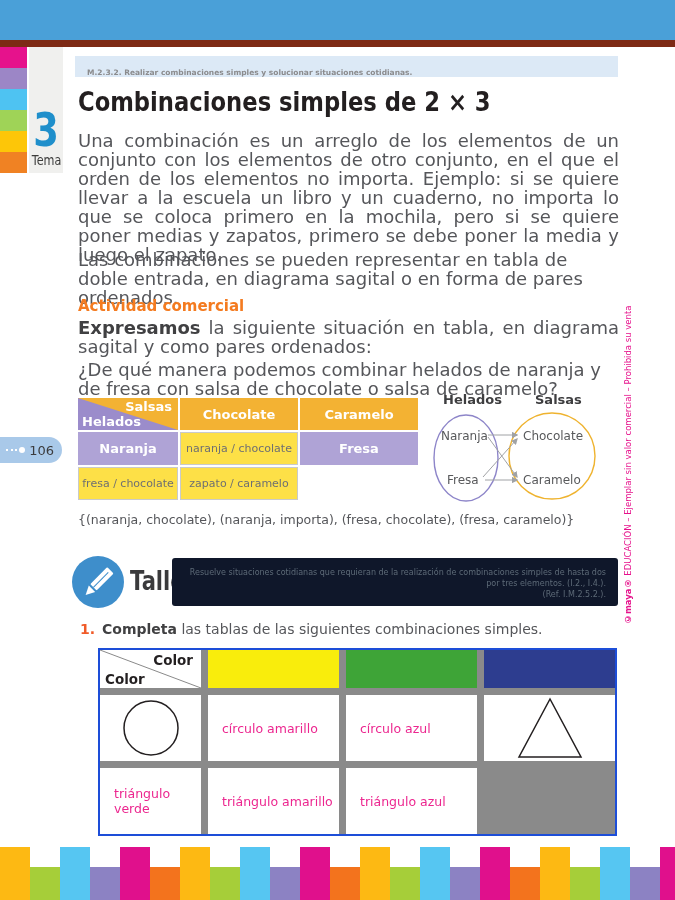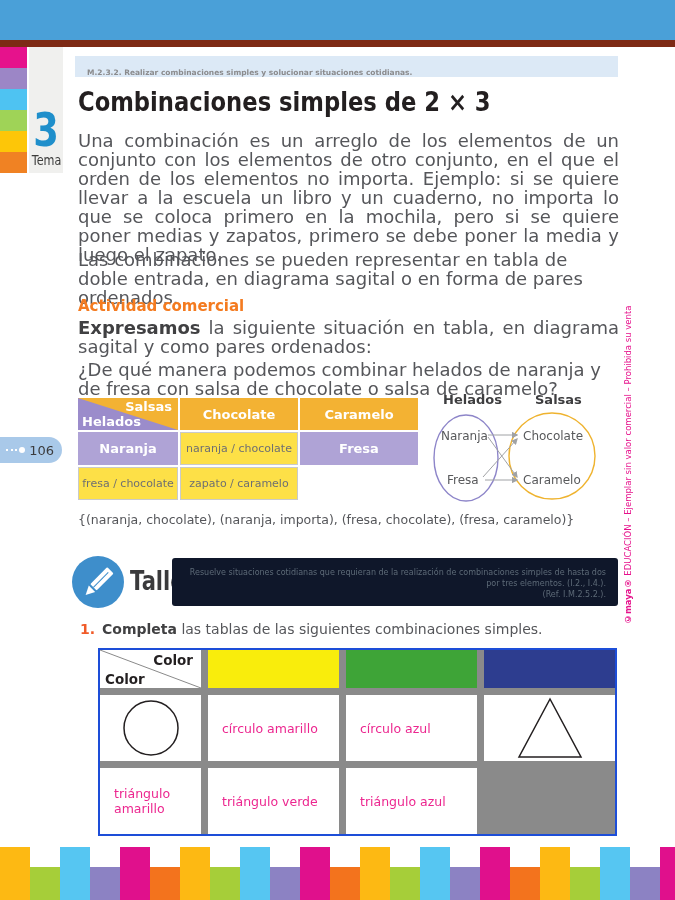--- a/index.html
+++ b/index.html
@@ -210,22 +210,22 @@
       </svg>
     </div>
     <div class="ans-cell">círculo amarillo</div>
     <div class="ans-cell">círculo azul</div>
 
     <div class="shape-cell">
       <svg width="66" height="62">
         <polygon points="33,2 2,60 64,60" fill="none" stroke="#231f20" stroke-width="1.5"></polygon>
       </svg>
     </div>
+    <div class="ans-cell">triángulo verde</div>
     <div class="ans-cell">triángulo amarillo</div>
-    <div class="ans-cell">triángulo verde</div>
     <div class="ans-cell">triángulo azul</div>
   </div>
 
   <div class="watermark">
       <span><span class="brand">©maya®</span><span> EDUCACIÓN – Ejemplar sin valor comercial – Prohibida su venta</span></span>
     </div>
 
   <div class="page-tab">
     <div class="leader"></div>
     <div class="dot"></div>

